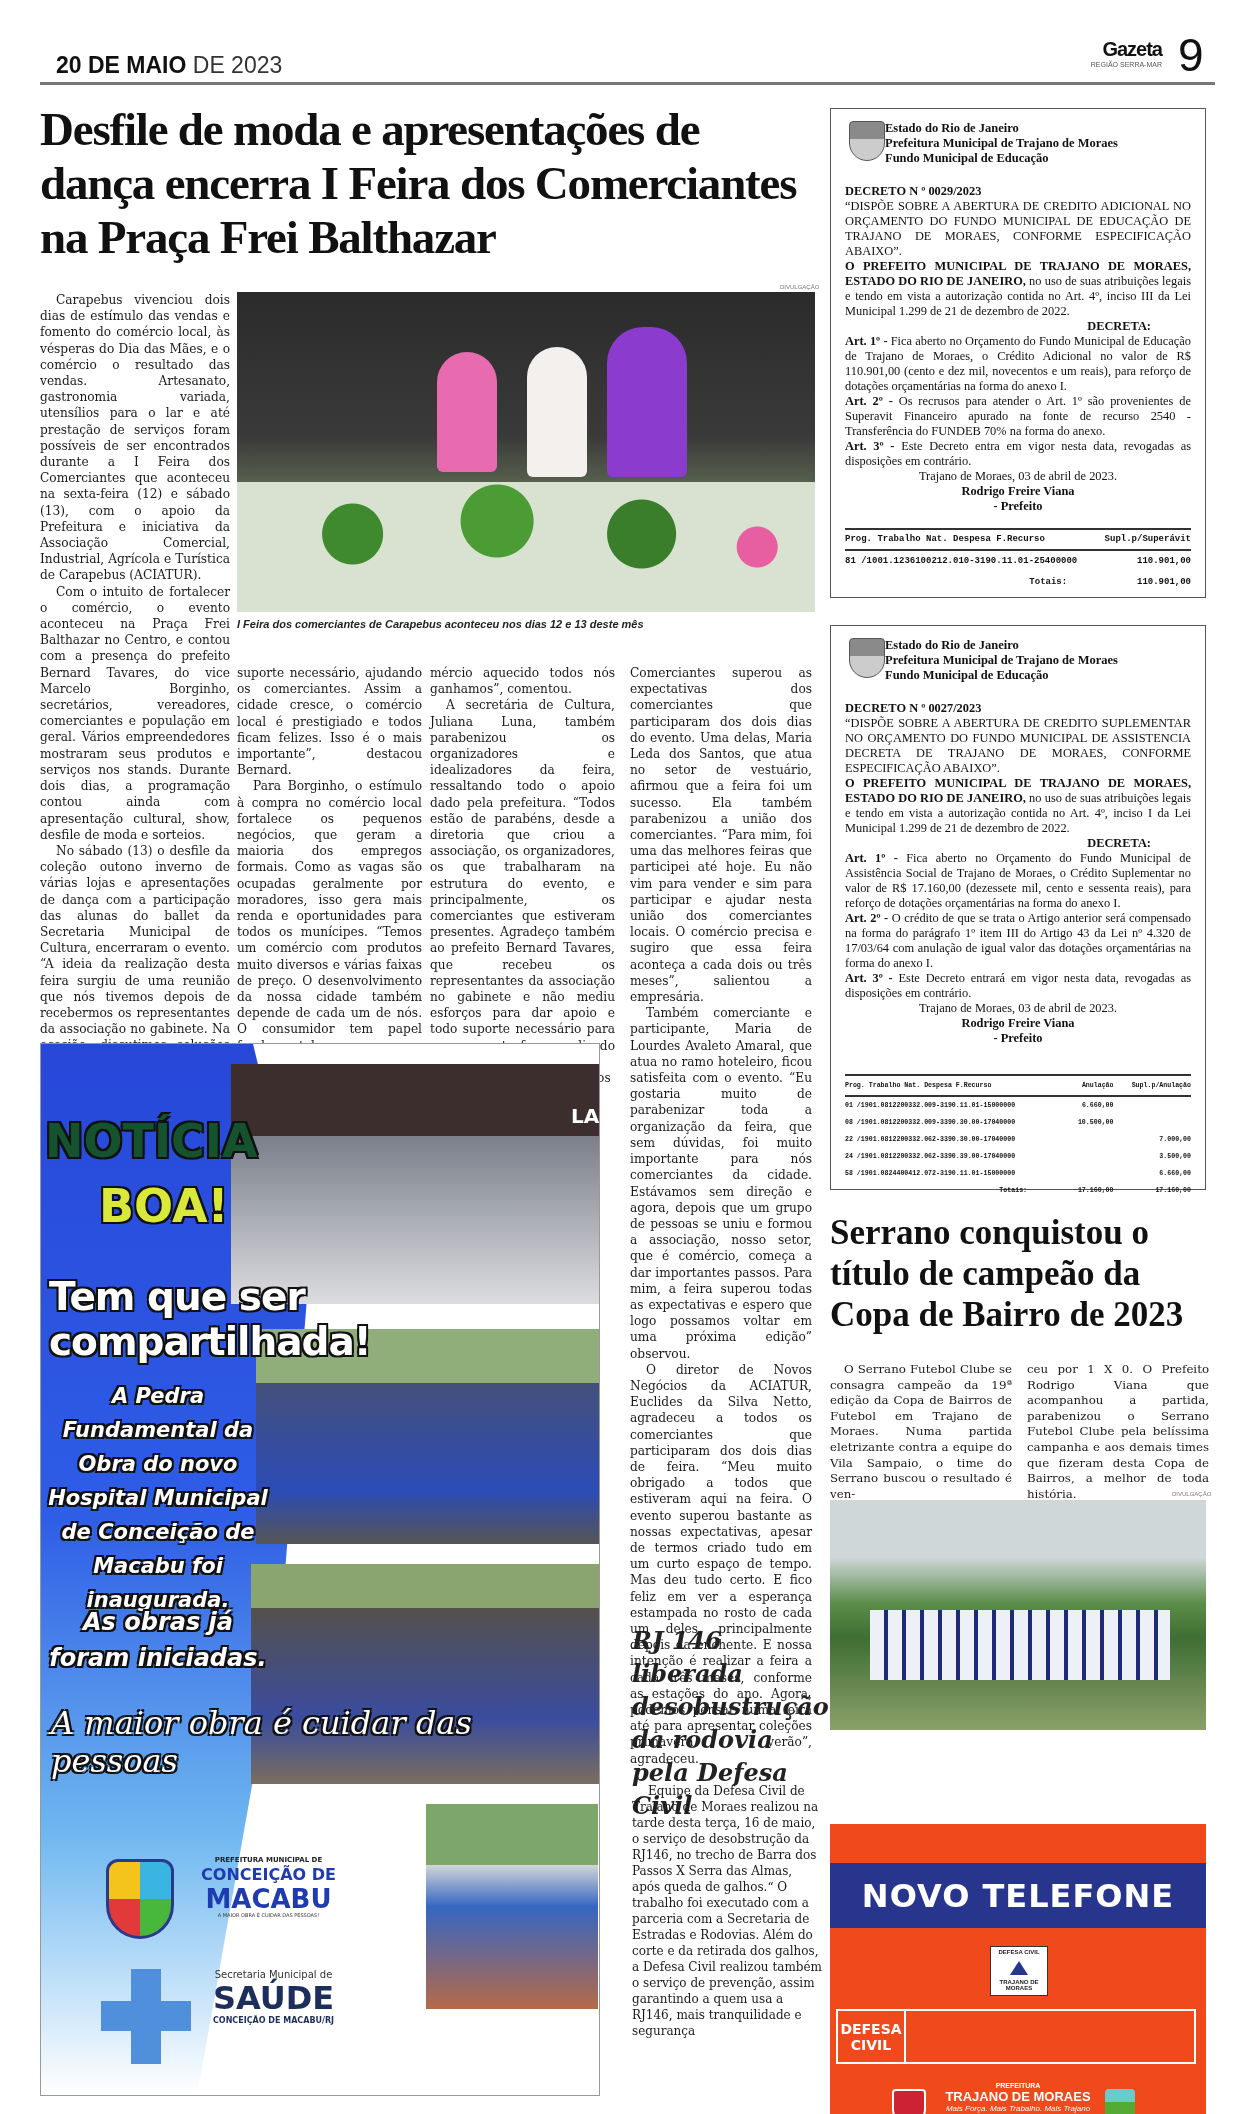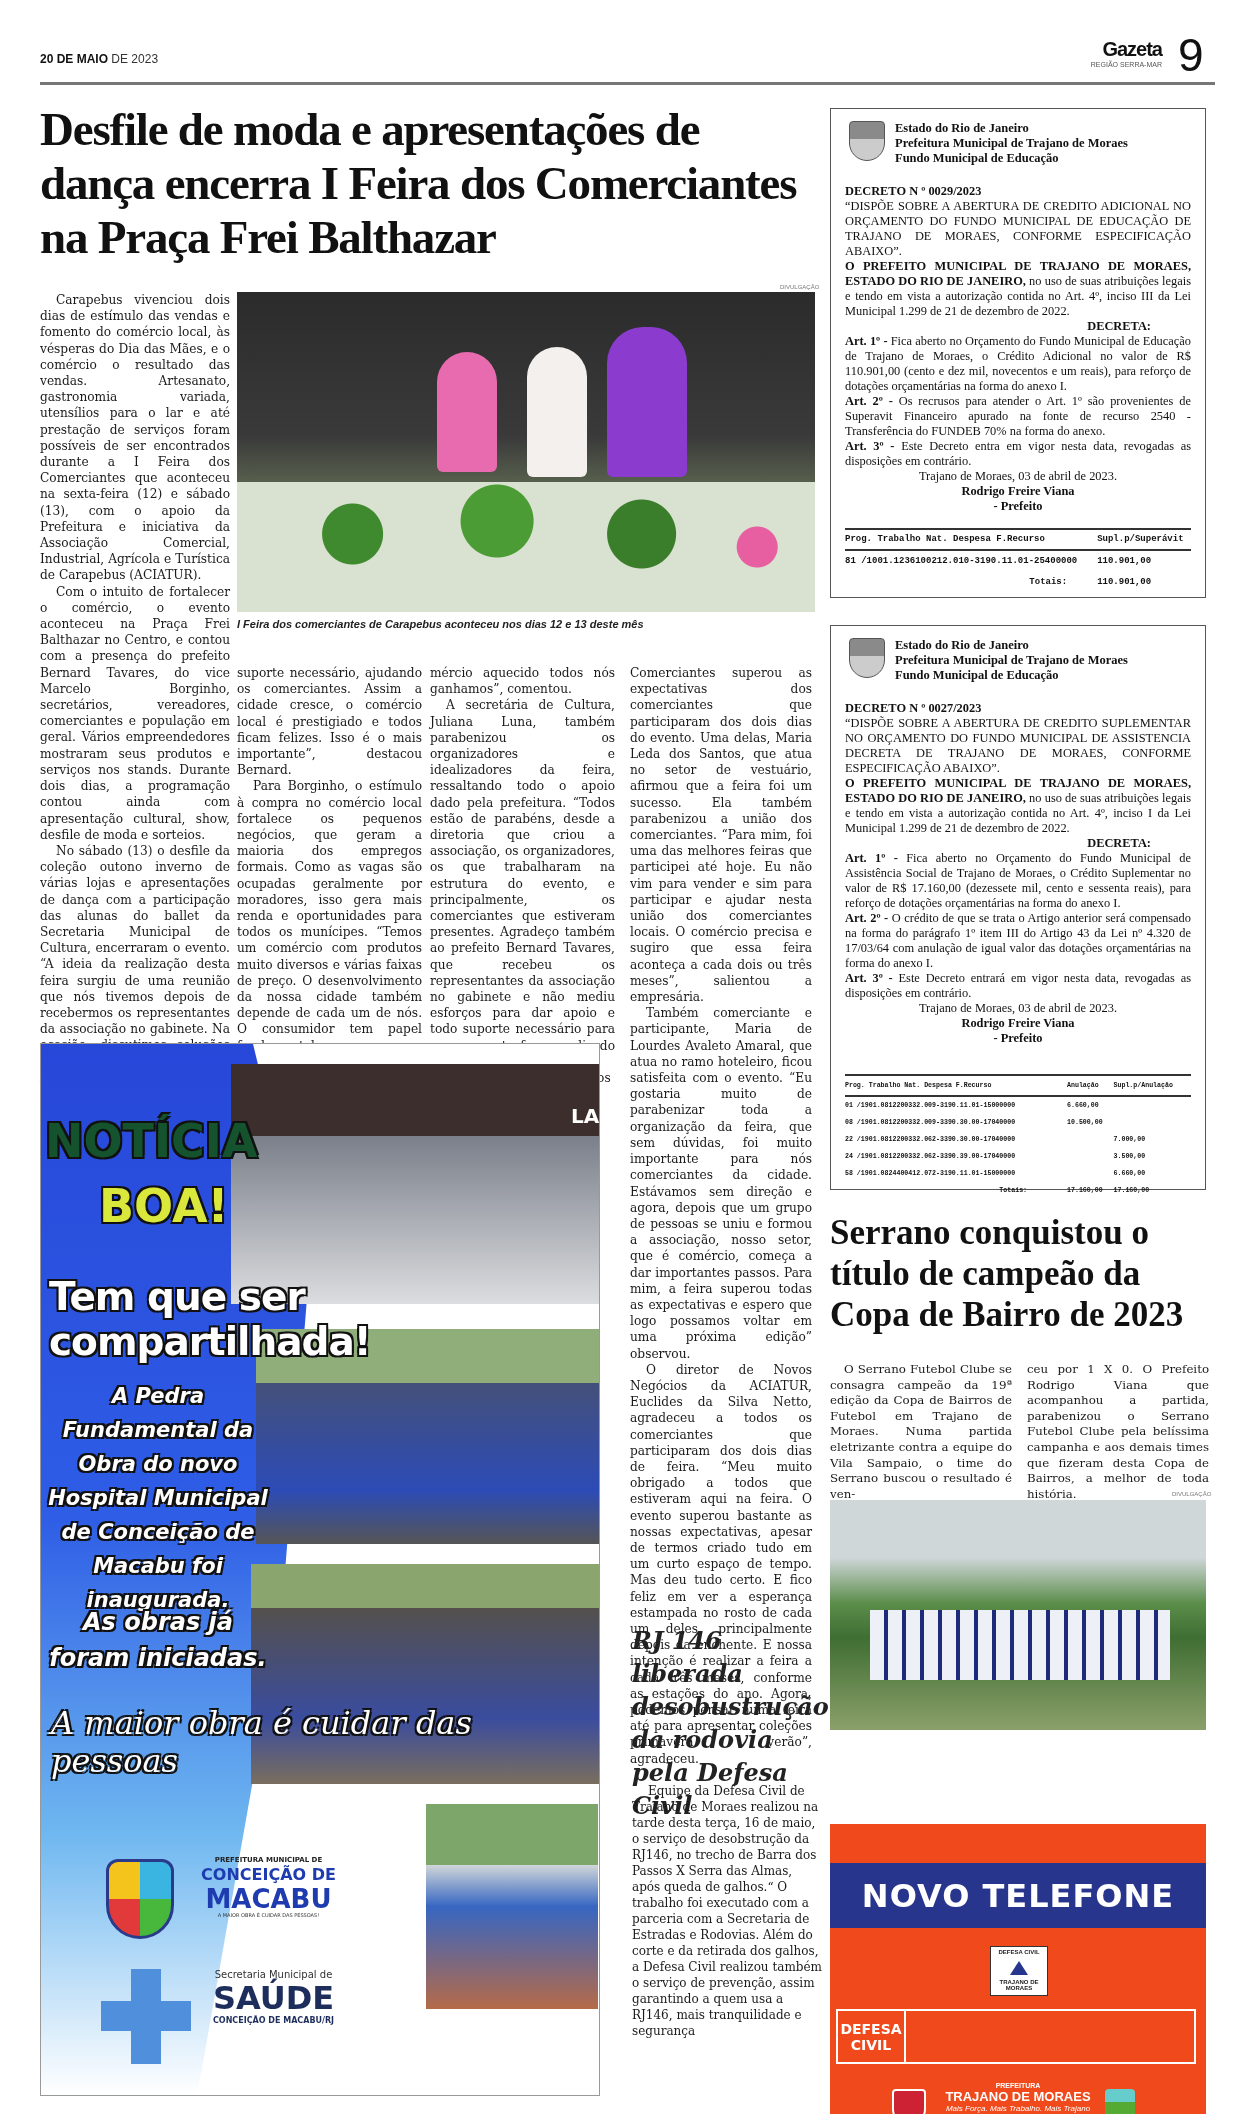--- a/index.html
+++ b/index.html
@@ -1,19 +1,19 @@
 <!DOCTYPE html>
 <html><head>
 <meta charset="utf-8">
 <style>
 *{box-sizing:border-box;margin:0;padding:0}
 body{width:1248px;height:2114px;background:#fff;position:relative;overflow:hidden;font-family:"DejaVu Serif",serif;color:#111}
 .abs{position:absolute}
 .sans{font-family:"Liberation Sans",sans-serif}
-.header-date{left:40px;top:52px;font-size:12px}
+.header-date{left:56px;top:52px;font-size:23px}
 .header-date b{font-weight:bold}
 .header-date span{font-weight:normal;color:#333}
 .gazeta{left:1090px;top:38px;text-align:right;width:72px}
 .gazeta .name{font-size:20px;font-weight:bold;letter-spacing:-1px;font-family:"Liberation Sans",sans-serif}
 .gazeta .sub{font-size:7px;color:#555;font-family:"Liberation Sans",sans-serif;white-space:nowrap}
 .pagenum{left:1178px;top:28px;font-size:46px;font-family:"Liberation Sans",sans-serif;font-weight:300;color:#111}
 .rule{left:40px;top:82px;width:1175px;height:3px;background:#777}
 .headline{left:40px;top:102px;width:780px;font-family:"Liberation Serif",serif;font-weight:bold;font-size:47px;line-height:54px;letter-spacing:-1.2px}
 .col{font-family:"DejaVu Serif",serif;font-size:12.2px;line-height:16.2px;text-align:justify;hyphens:auto;color:#1a1a1a}
 .col p{text-indent:16px}
@@ -24,31 +24,31 @@
 .photo1{left:237px;top:292px;width:578px;height:320px;background:linear-gradient(180deg,#2b2b2b 0%,#3a3a3a 45%,#6b7a5a 70%,#cfd8c8 100%);overflow:hidden}
 .photo1 .p1{position:absolute;left:200px;top:60px;width:60px;height:120px;border-radius:30px 30px 6px 6px;background:#e86bb0}
 .photo1 .p2{position:absolute;left:290px;top:55px;width:60px;height:130px;border-radius:30px 30px 6px 6px;background:#f4f0ee}
 .photo1 .p3{position:absolute;left:370px;top:35px;width:80px;height:150px;border-radius:36px 36px 6px 6px;background:#8b3ccf}
 .photo1 .plants{position:absolute;left:0;bottom:0;width:100%;height:130px;background:radial-gradient(circle at 20% 40%,#3f8a2e 0 30px,transparent 31px),radial-gradient(circle at 45% 30%,#4b9c34 0 36px,transparent 37px),radial-gradient(circle at 70% 40%,#3a7d2a 0 34px,transparent 35px),radial-gradient(circle at 90% 50%,#e75fa0 0 20px,transparent 21px),#d9e2d0}
 .credit{font-family:"Liberation Sans",sans-serif;font-size:6px;color:#777}
 .caption{left:237px;top:618px;width:580px;font-family:"Liberation Sans",sans-serif;font-style:italic;font-weight:bold;font-size:11px;color:#222}
 .decree{border:1.5px solid #555;background:#fff;font-family:"Liberation Serif",serif;font-size:12.4px;line-height:15px;color:#111;padding:12px 14px}
 .decree1{left:830px;top:108px;width:376px;height:490px}
 .decree2{left:830px;top:625px;width:376px;height:565px}
-.dhead{display:flex;gap:10px;align-items:flex-start;margin-left:4px}
+.dhead{display:flex;gap:0;align-items:flex-start;margin-left:4px}
 .crest{width:36px;height:40px;border:1px solid #555;border-radius:4px 4px 18px 18px;background:linear-gradient(#8a8a8a 0 45%,#ccc 45%);flex:none}
 .dhead .lines{font-weight:bold;font-size:12.5px;line-height:15px}
 .dtitle{font-weight:bold;margin-top:18px}
 .center{text-align:center}
 .right{text-align:right}
 .decree p{text-align:justify}
 .dtable{font-family:"Liberation Mono",monospace;font-size:9px;margin-top:14px;width:100%;border-collapse:collapse}
 .dtable th{font-weight:bold;text-align:left;border-top:2px solid #333;border-bottom:2px solid #333;padding:2px 0}
 .dtable td{padding:3px 0;font-weight:bold}
-.dtable .num{text-align:left}
+.dtable .num{text-align:right}
 .dtable2{font-size:6.6px}
 .dtable2 td{padding:1px 0}
 .h2serrano{left:830px;top:1212px;width:390px;font-family:"Liberation Serif",serif;font-weight:bold;font-size:35px;line-height:41px}
 .serrano-col{font-family:"DejaVu Serif",serif;font-size:11.8px;line-height:15.6px;text-align:justify;color:#1a1a1a}
 .serrano-col p{text-indent:14px}
 .sc1{left:830px;top:1362px;width:182px}
 .sc2{left:1027px;top:1362px;width:182px}
 .photo2{left:830px;top:1500px;width:376px;height:230px;background:linear-gradient(180deg,#cfd7d9 0%,#cfd7d9 25%,#5b8d4a 45%,#3f6e33 60%,#8ba06a 100%);overflow:hidden}
 .photo2 .team{position:absolute;left:40px;top:110px;width:300px;height:70px;background:repeating-linear-gradient(90deg,#eef0f8 0 14px,#1e2b7a 14px 18px)}
 .ad-tel{left:830px;top:1824px;width:376px;height:305px;background:#f04a1c;overflow:hidden}

